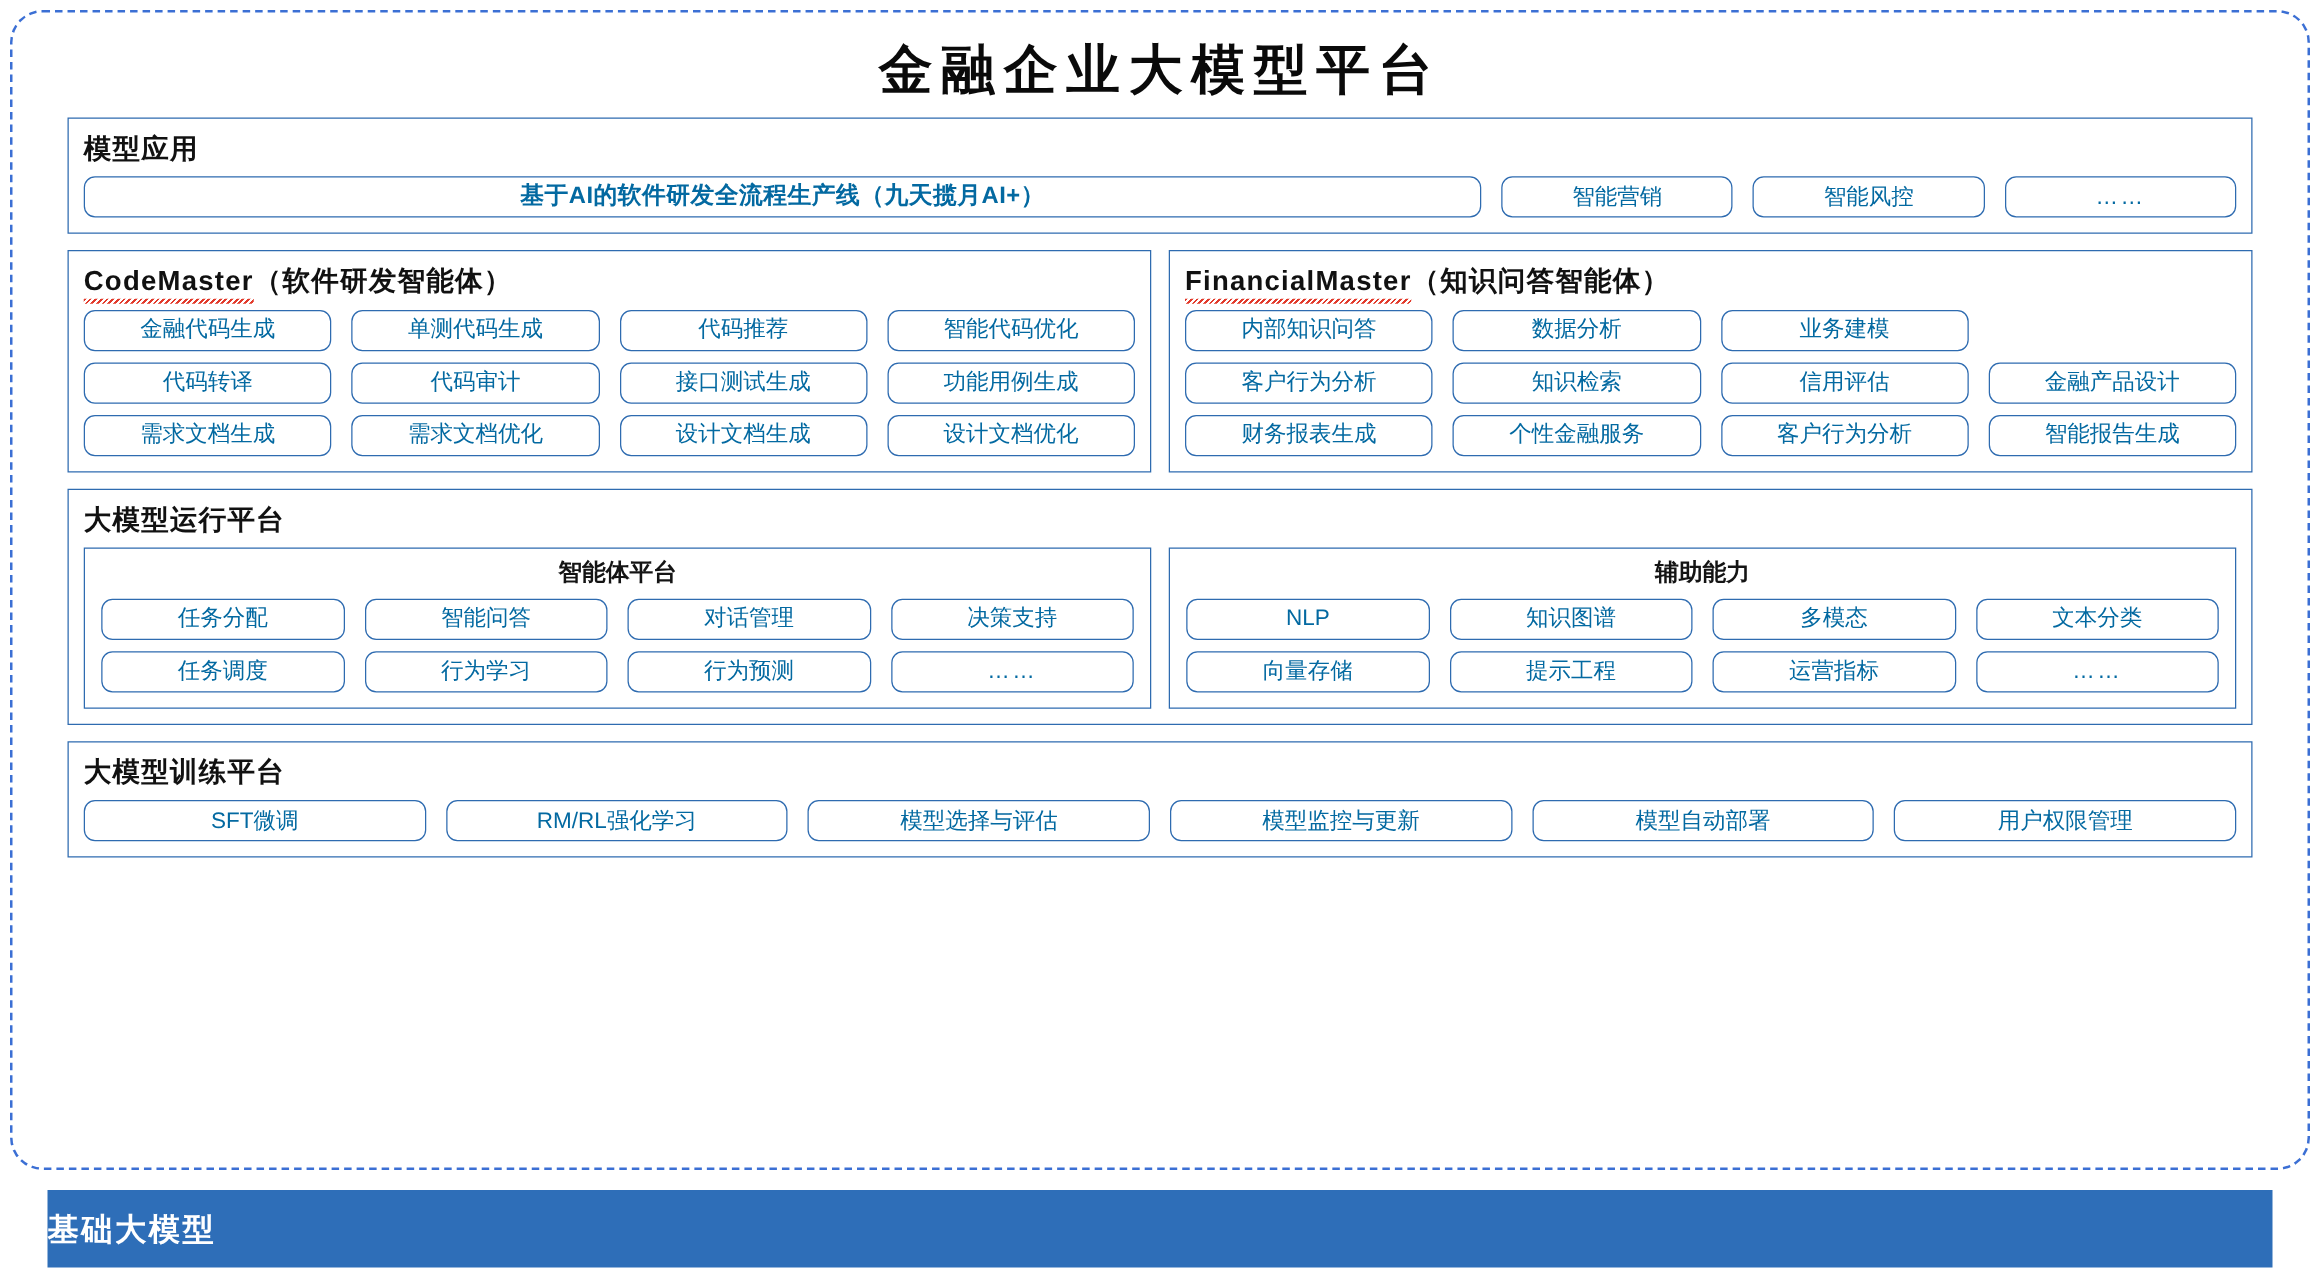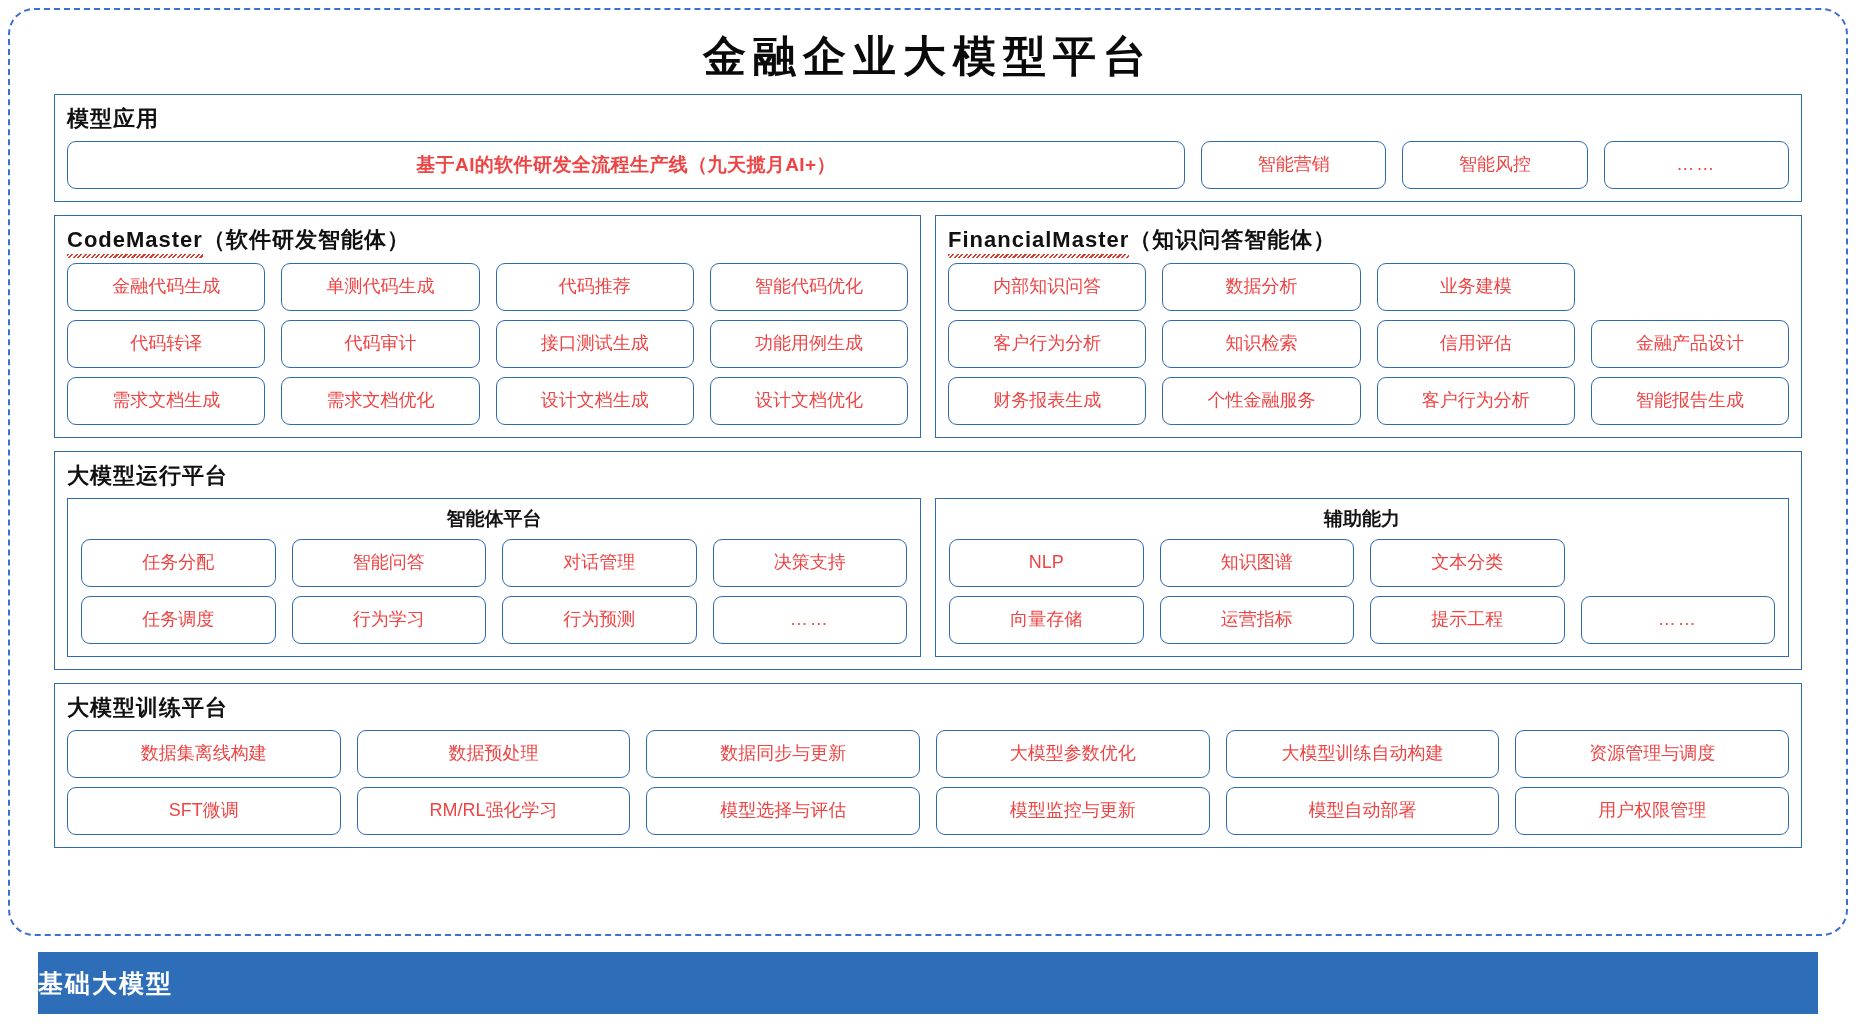--- a/index.html
+++ b/index.html
@@ -114,23 +114,23 @@
   
   .pill {
     border: 1.5px solid #2e6bb0;
     border-radius: 9px;
     background: #ffffff;
     display: flex;
     align-items: center;
     justify-content: center;
     text-align: right;
     font-size: 18px;
-    color: #ef4444;
-    box-sizing: border-box;
-    height: 48px;
+    color: #0369a1;
+    box-sizing: border-box;
+    height: 33px;
     padding: 0 6px;
     line-height: 1.1;
     white-space: nowrap;
     overflow: hidden;
   }
   .pill.dots { letter-spacing: 2px; }
 
   .pill-row {
     display: grid;
     gap: 9px 16px;
@@ -287,43 +287,36 @@
               <div class="pill">行为预测</div>
               <div class="pill dots">……</div>
             </div>
           </div>
 
           <div class="subsection">
             <div class="sub-title">辅助能力</div>
             <div class="pill-row cols4">
               <div class="pill">NLP</div>
               <div class="pill">知识图谱</div>
+              <div class="pill">多模态</div>
               <div class="pill">文本分类</div>
             </div>
             <div class="pill-row cols4">
               <div class="pill">向量存储</div>
+              <div class="pill">提示工程</div>
               <div class="pill">运营指标</div>
-              <div class="pill">提示工程</div>
               <div class="pill dots">……</div>
             </div>
           </div>
 
         </div>
       </div>
 
       <div class="section training">
         <div class="section-title">大模型训练平台</div>
-        <div class="pill-row cols6">
-          <div class="pill">数据集离线构建</div>
-          <div class="pill">数据预处理</div>
-          <div class="pill">数据同步与更新</div>
-          <div class="pill">大模型参数优化</div>
-          <div class="pill">大模型训练自动构建</div>
-          <div class="pill">资源管理与调度</div>
-        </div>
         <div class="pill-row cols6">
           <div class="pill">SFT微调</div>
           <div class="pill">RM/RL强化学习</div>
           <div class="pill">模型选择与评估</div>
           <div class="pill">模型监控与更新</div>
           <div class="pill">模型自动部署</div>
           <div class="pill">用户权限管理</div>
         </div>
       </div>
 

